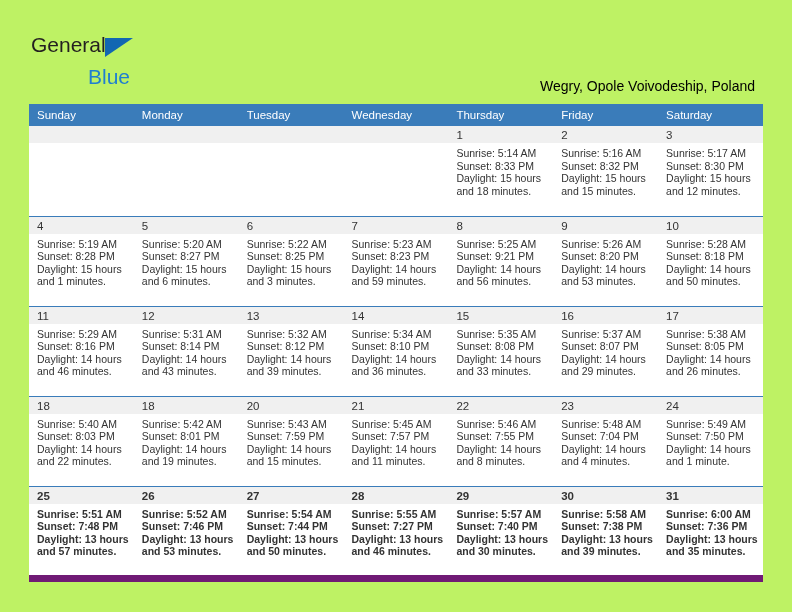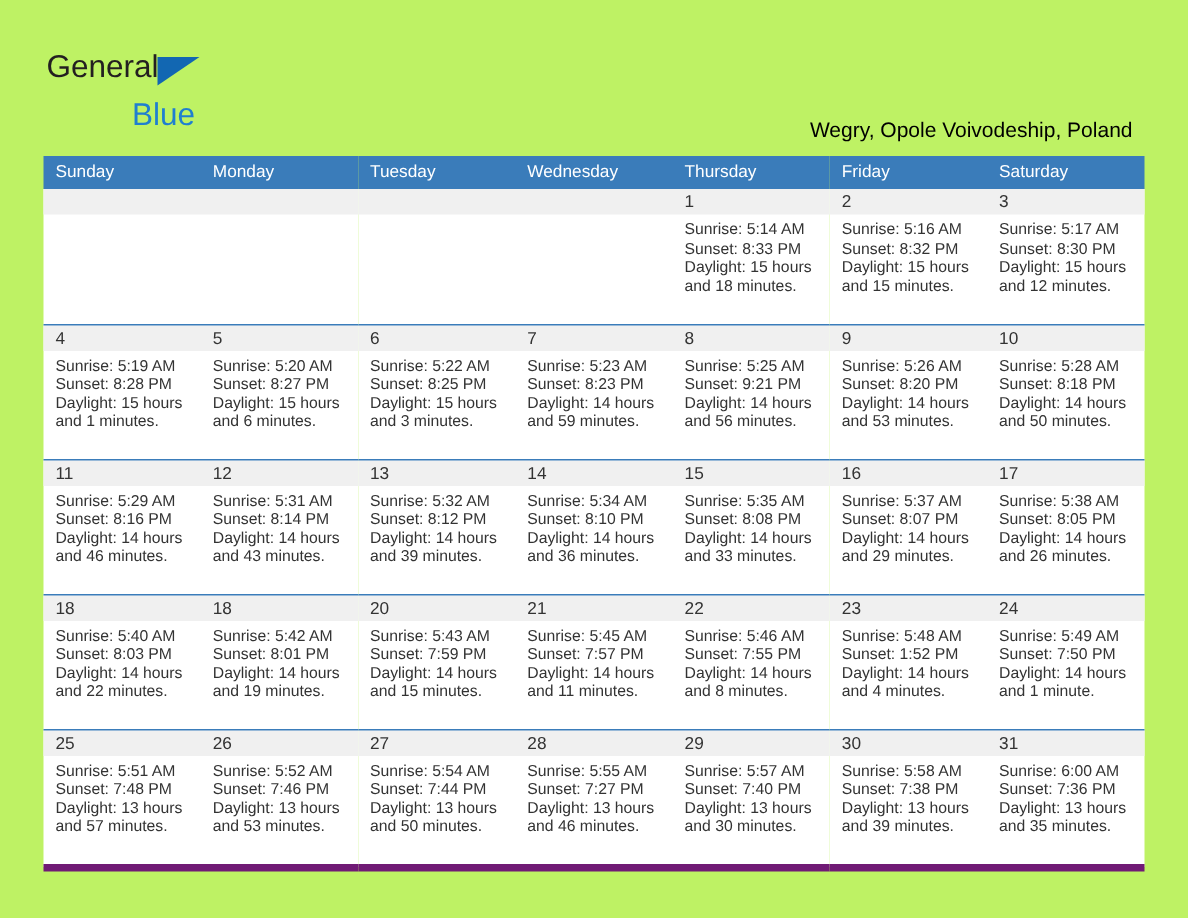--- a/index.html
+++ b/index.html
@@ -104,22 +104,23 @@
     padding: 0;
     height: 90px;
     border-top: 1px solid #3a7cba;
     border-bottom: none;
     background: #ffffff;
   }
   tr.week:first-of-type td.daycell {
     border-top: none;
   }
   tr.lastweek td.daycell {
-    border-bottom: 5px solid #701a75;
+    border-bottom: 7px solid #701a75;
     height: 92px;
+    font-weight: bold;
   }
   .datebar {
     background: #f0f0f0;
     height: 17px;
     padding: 1px 0 0 8px;
     font-size: 11.5px;
     color: #333333;
     line-height: 16px;
   }
   .cellbody {
@@ -373,21 +374,21 @@
                 <div>Sunrise: 5:46 AM</div>
                 <div>Sunset: 7:55 PM</div>
                 <div>Daylight: 14 hours</div>
                 <div>and 8 minutes.</div>
               </div>
             </td>
             <td class="daycell">
               <div class="datebar">23</div>
               <div class="cellbody">
                 <div>Sunrise: 5:48 AM</div>
-                <div>Sunset: 1:52 PM</div>
+                <div>Sunset: 7:04 PM</div>
                 <div>Daylight: 14 hours</div>
                 <div>and 4 minutes.</div>
               </div>
             </td>
             <td class="daycell">
               <div class="datebar">24</div>
               <div class="cellbody">
                 <div>Sunrise: 5:49 AM</div>
                 <div>Sunset: 7:50 PM</div>
                 <div>Daylight: 14 hours</div>

